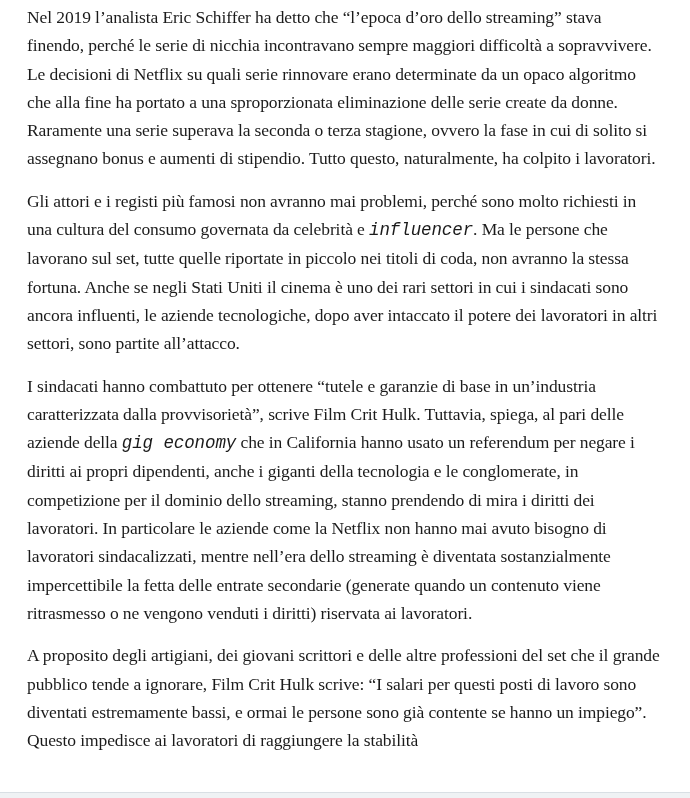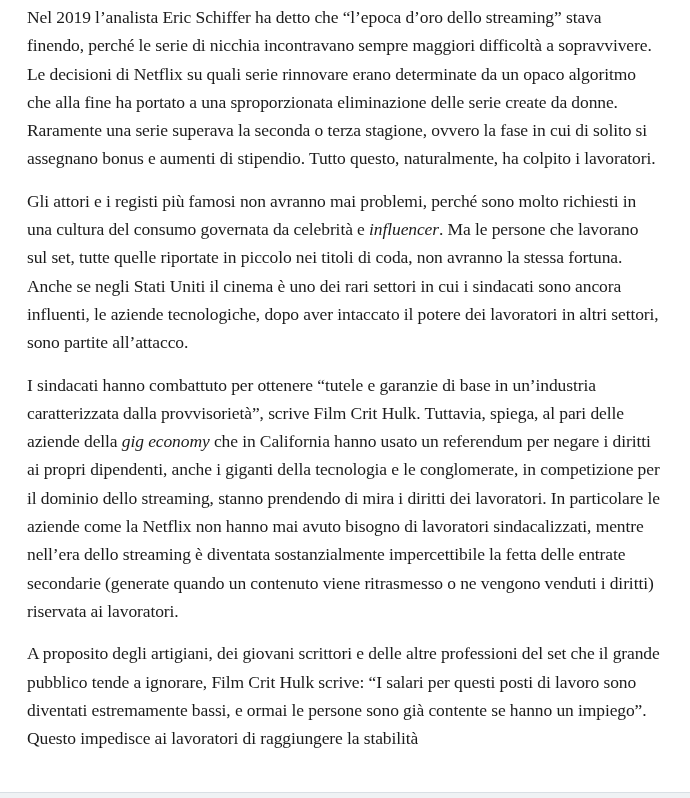--- a/index.html
+++ b/index.html
@@ -24,20 +24,21 @@
     font-family:"Liberation Serif","DejaVu Serif",serif;
     font-size:17.5px;
     line-height:28.3px;
     letter-spacing:-0.1px;
     color:var(--text);
     text-align:left;
     font-variant-numeric:oldstyle-nums;
   }
   .para em{
     font-style:italic;
+    font-family:Liberation Mono, monospace;
   }
   .bottom-strip{
     position:absolute;
     left:0;
     right:0;
     bottom:0;
     height:5px;
     background:var(--divider-fill);
     border-top:1px solid var(--divider-line);
   }

